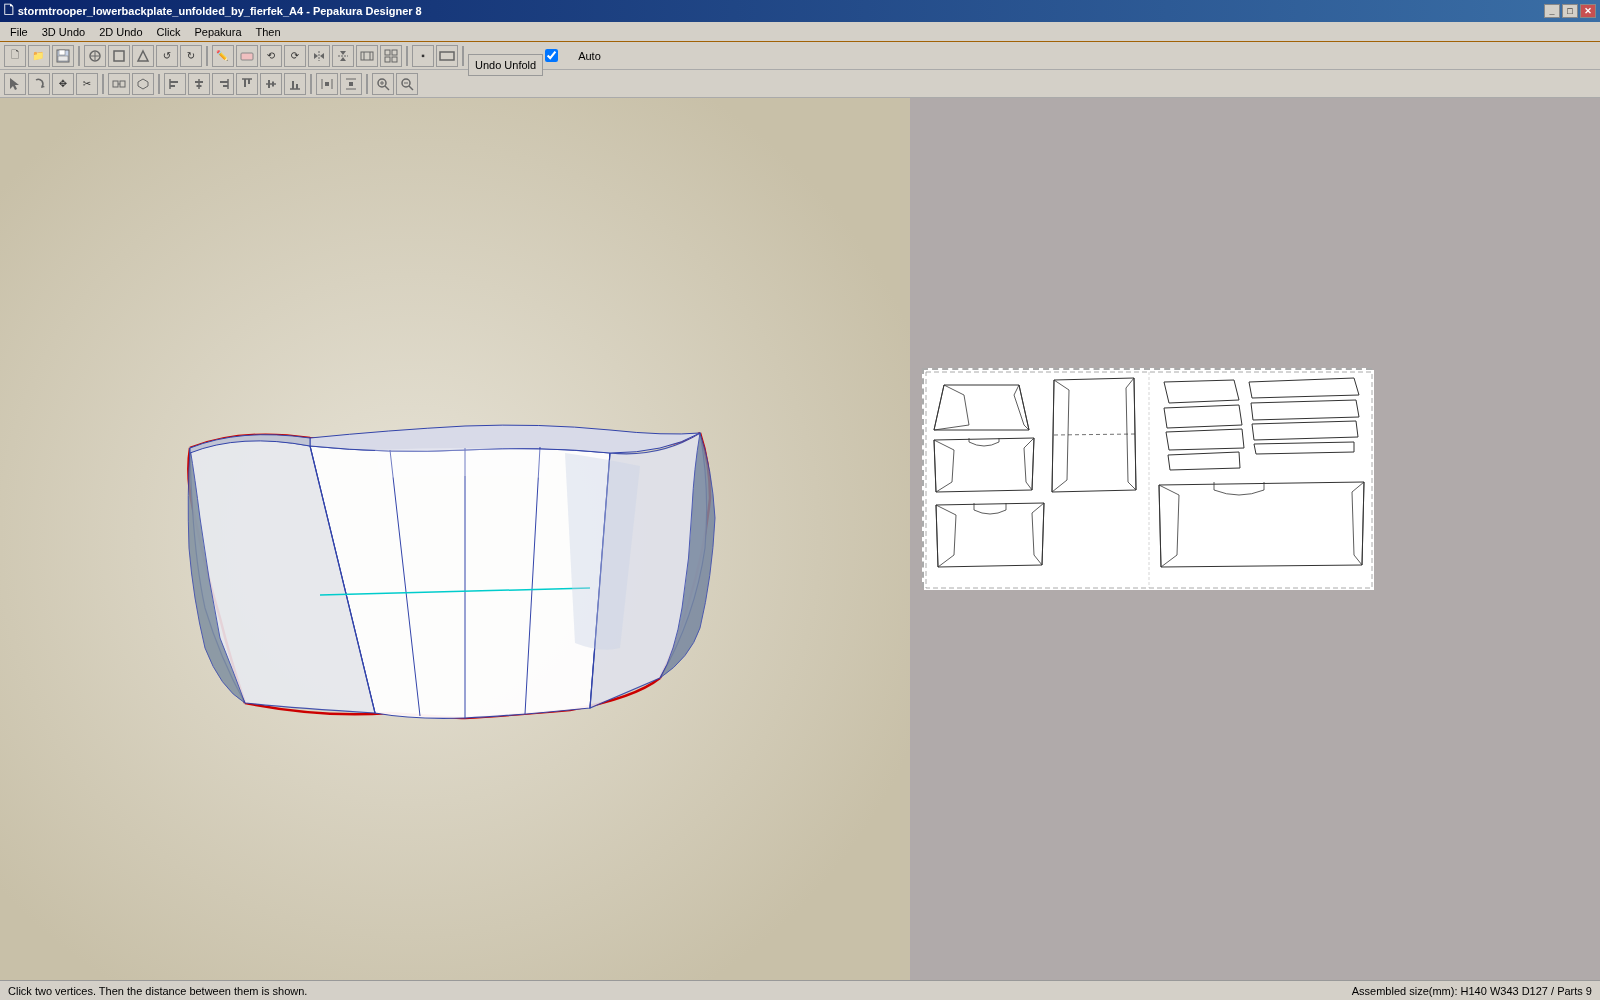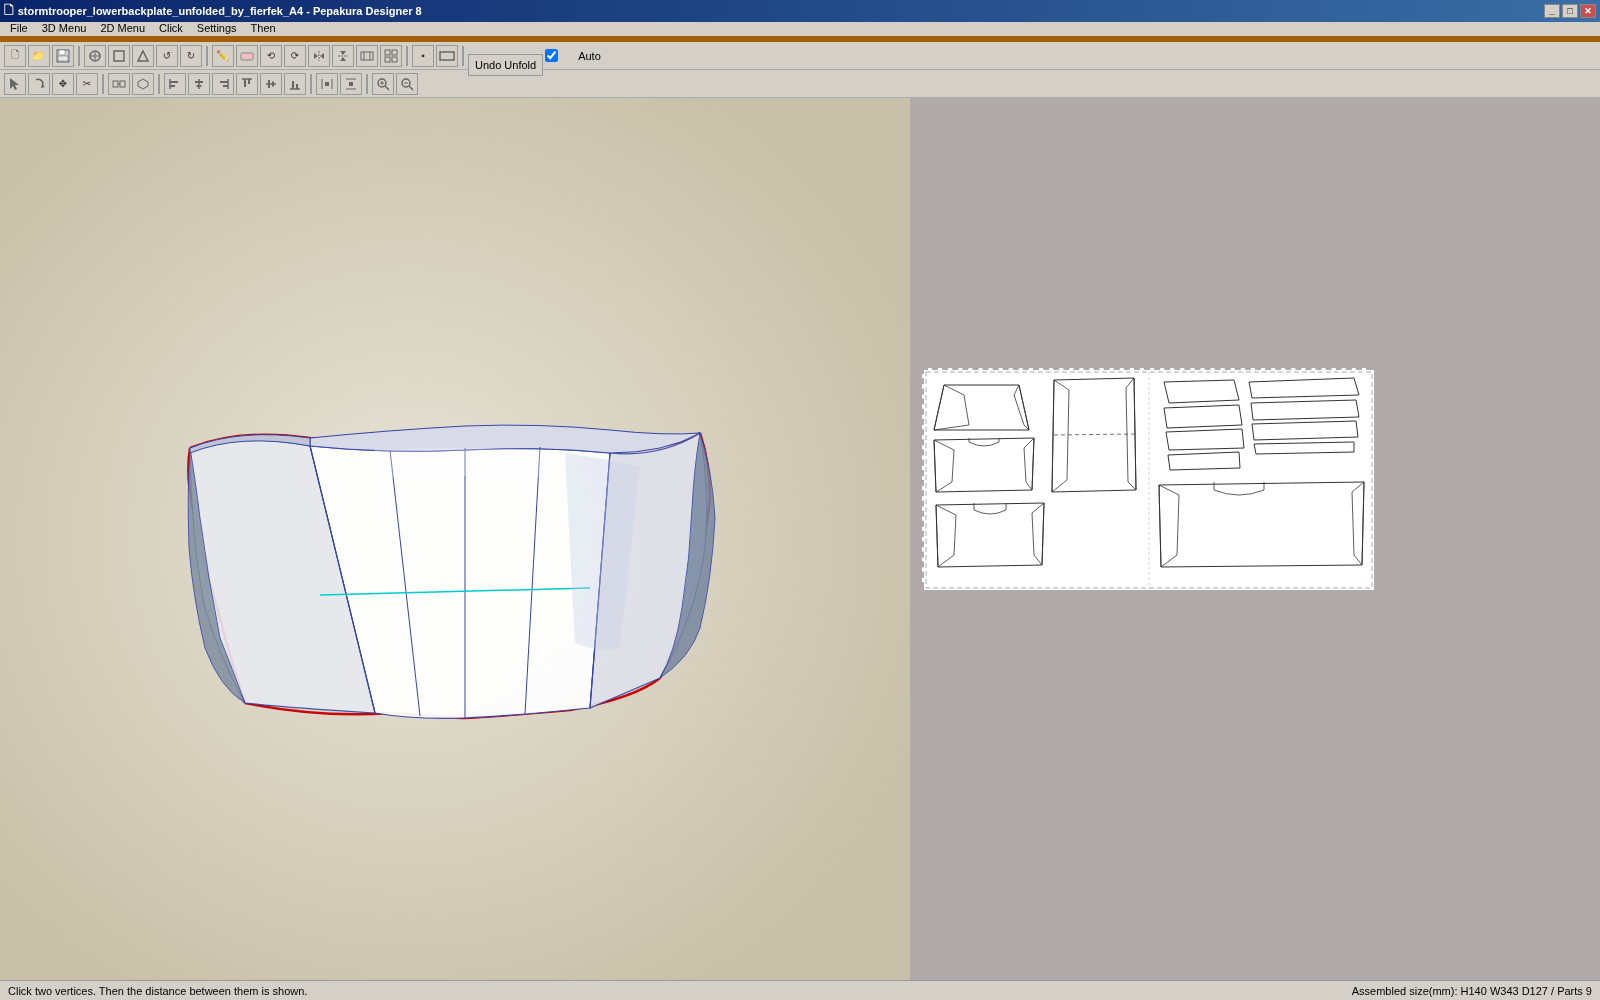--- a/index.html
+++ b/index.html
@@ -22,24 +22,24 @@
     .title-btn {
       width: 16px; height: 14px; background: #d4d0c8; border: 1px solid #888;
       display: flex; align-items: center; justify-content: center; font-size: 9px; cursor: pointer; color: #000;
     }
 
     
     #menu-bar {
       height: 20px;
       background: #d4d0c8;
       display: flex;
-      align-items: flex-end;
+      align-items: center;
       padding: 0 4px;
       gap: 2px;
-      border-bottom: 6px solid #a16207;
+      border-bottom: 1px solid #a16207;
     }
     .menu-item {
       padding: 2px 6px;
       cursor: pointer;
       font-size: 11px;
     }
 
     
     #toolbar1 {
       height: 28px;
@@ -139,24 +139,24 @@
   </div>
   <div id="title-bar-right">
     <div class="title-btn">_</div>
     <div class="title-btn">□</div>
     <div class="title-btn" style="background:#c75050;color:white;">✕</div>
   </div>
 </div>
 
 <div id="menu-bar">
   <div class="menu-item">File</div>
-  <div class="menu-item">3D Menu</div>
-  <div class="menu-item">2D Menu</div>
+  <div class="menu-item">3D Undo</div>
+  <div class="menu-item">2D Undo</div>
   <div class="menu-item">Click</div>
-  <div class="menu-item">Settings</div>
+  <div class="menu-item">Pepakura</div>
   <div class="menu-item">Then</div>
 </div>
 
 <div id="toolbar1">
 
   <div class="tb-btn" title="New">🗋</div>
   <div class="tb-btn" title="Open">📁</div>
   <div class="tb-btn" title="Save" style="position:relative;">
     <svg width="14" height="14" viewBox="0 0 14 14">
         <rect x="1" y="1" width="12" height="12" fill="#c8d4e8" stroke="#666" stroke-width="1"></rect>

